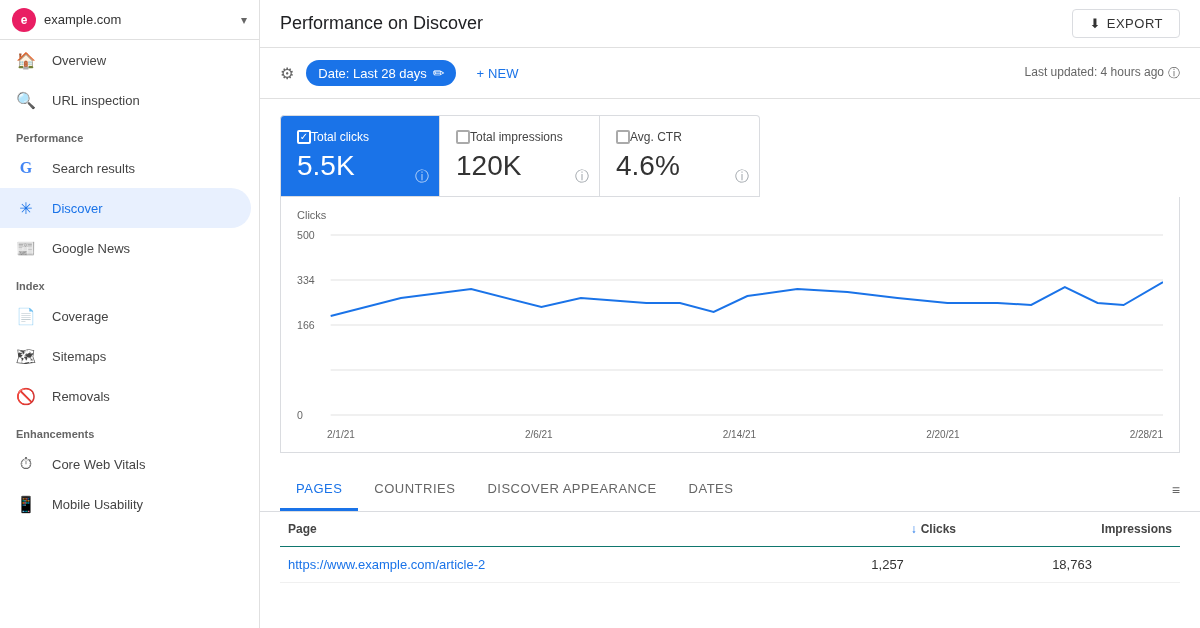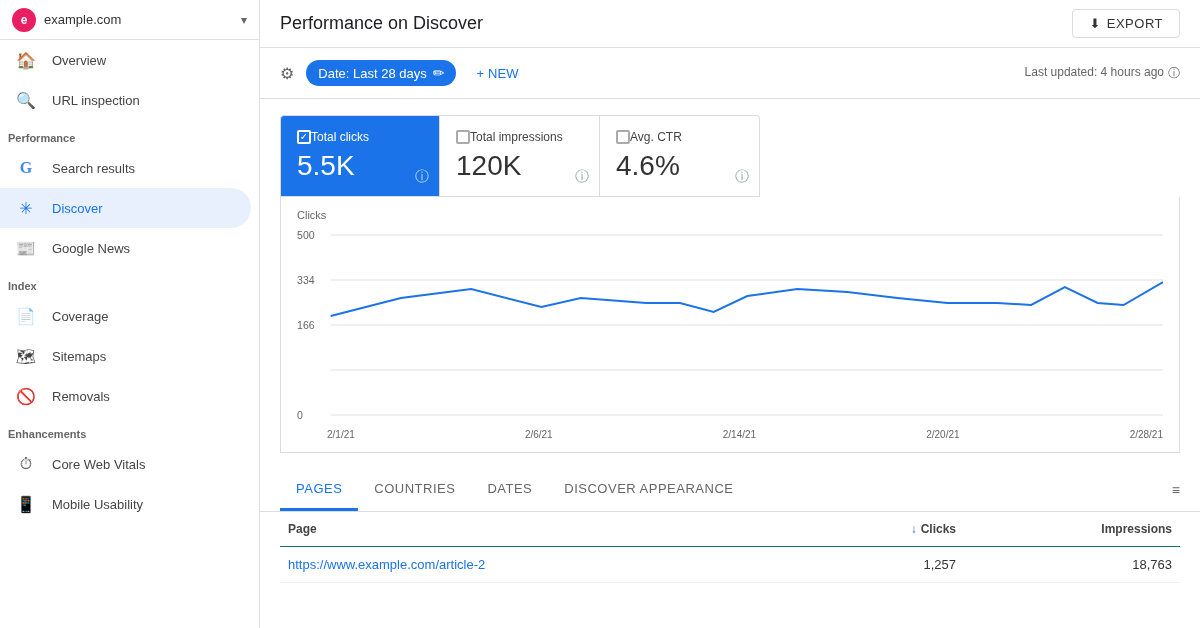--- a/index.html
+++ b/index.html
@@ -42,21 +42,21 @@
       color: #333;
       flex: 1;
     }
     .site-dropdown-icon {
       color: #666;
       font-size: 12px;
     }
     .sidebar-section-label {
       font-size: 11px;
       color: #666;
-      padding: 12px 16px 4px 8px;
+      padding: 12px 16px 4px 16px;
       text-transform: none;
       font-weight: 600;
     }
     .sidebar-item {
       display: flex;
       align-items: center;
       padding: 10px 16px;
       cursor: pointer;
       border-radius: 0 20px 20px 0;
       margin-right: 8px;
@@ -259,21 +259,21 @@
       border-bottom: 1px solid #0f766e;
     }
     .data-table th.right { text-align: right; }
     .data-table td {
       font-size: 13px;
       padding: 10px 8px;
       border-bottom: 1px solid #f0f0f0;
       color: #333;
     }
     .data-table td.link { color: #1a73e8; }
-    .data-table td.right { text-align: right; }
+    .data-table td.right { text-align: center; }
     .sort-arrow { color: #1a73e8; margin-right: 4px; }
 
     .scroll-content { overflow-y: auto; flex: 1; display: flex; flex-direction: column; }
   </style>
 </head>
 <body>
 
 <div class="sidebar">
   <div class="sidebar-header">
     <div class="site-avatar">
@@ -431,22 +431,22 @@
         <span class="chart-x-label">2/6/21</span>
         <span class="chart-x-label">2/14/21</span>
         <span class="chart-x-label">2/20/21</span>
         <span class="chart-x-label">2/28/21</span>
       </div>
     </div>
 
     <div class="tabs-bar">
       <div class="tab active">PAGES</div>
       <div class="tab">COUNTRIES</div>
+      <div class="tab">DISCOVER APPEARANCE</div>
       <div class="tab">DATES</div>
-      <div class="tab">DISCOVER APPEARANCE</div>
       <span class="sort-icon">≡</span>
     </div>
 
     <div class="table-area">
       <table class="data-table">
         <thead>
           <tr>
             <th>Page</th>
             <th class="right">
               <span class="sort-arrow">↓</span><span>Clicks</span>

